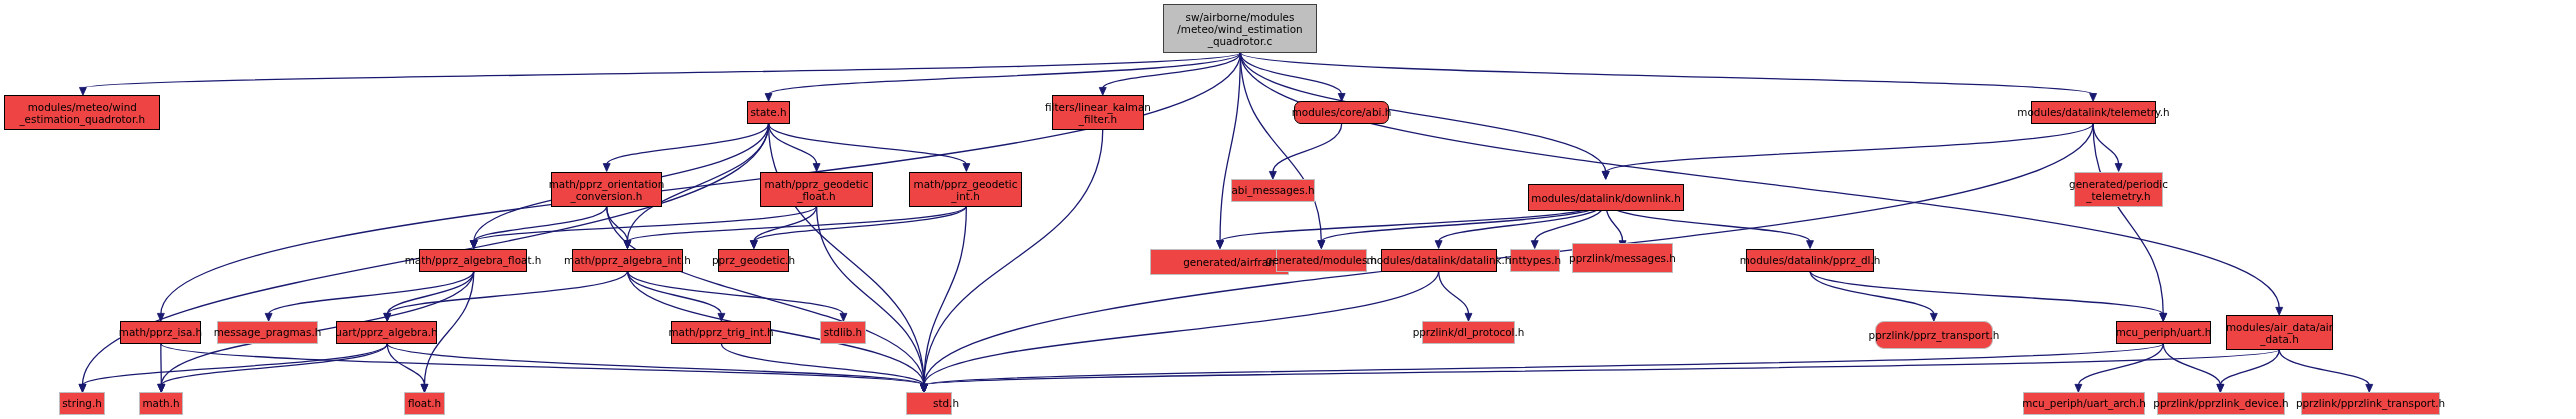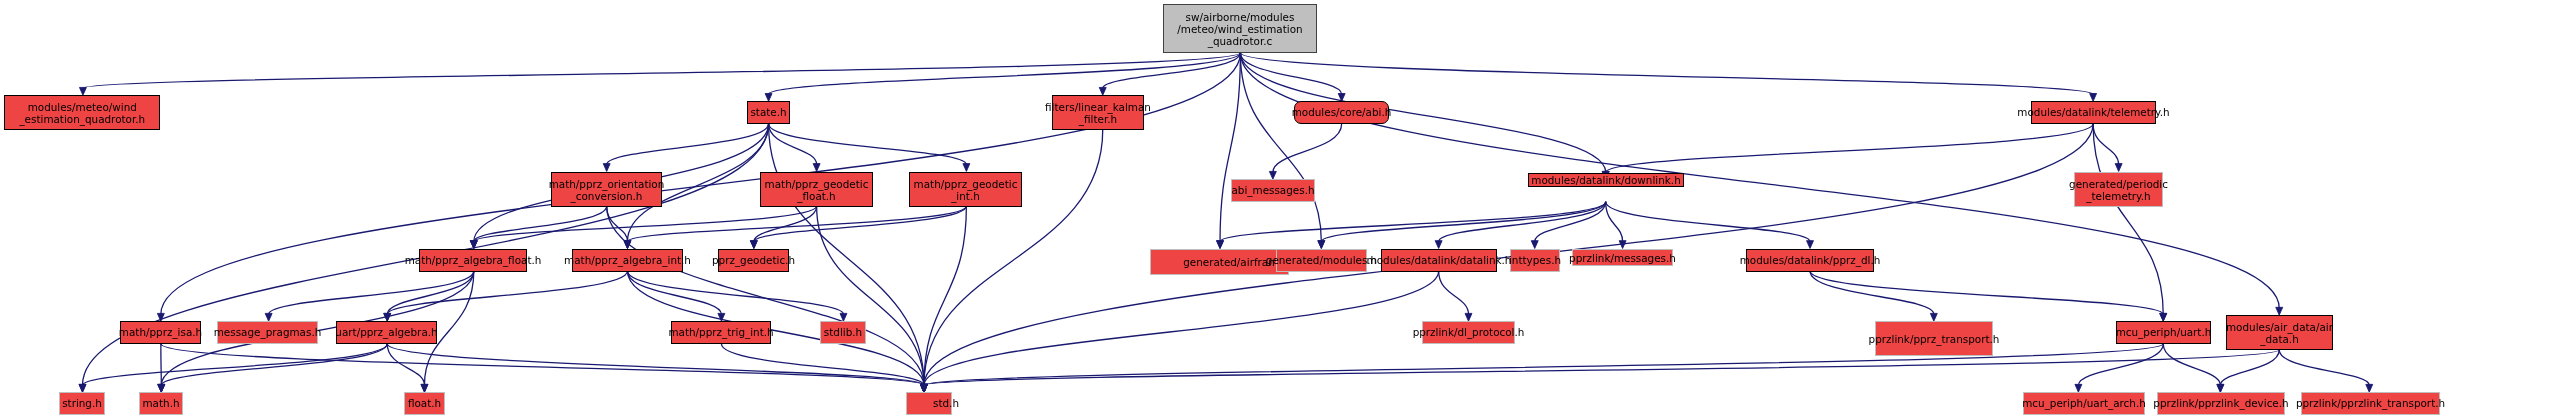--- a/index.html
+++ b/index.html
@@ -156,39 +156,39 @@
 _filter.h</div>
     <div class="node" style="left: 1294px; top: 101px; width: 95px; height: 22.5px; border-radius: 7px;">modules/core/abi.h</div>
     <div class="node" style="left: 2031px; top: 101px; width: 125px; height: 22.5px;">modules/datalink/telemetry.h</div>
     <div class="node" style="left: 551px; top: 172px; width: 111px; height: 35px;">math/pprz_orientation
 _conversion.h</div>
     <div class="node" style="left: 760px; top: 172px; width: 113px; height: 35px;">math/pprz_geodetic
 _float.h</div>
     <div class="node" style="left: 909px; top: 172px; width: 113px; height: 35px;">math/pprz_geodetic
 _int.h</div>
     <div class="node ext" style="left: 1231px; top: 179px; width: 84px; height: 22.5px;">abi_messages.h</div>
-    <div class="node" style="left: 1528px; top: 173px; width: 156px; height: 14px;">modules/datalink/downlink.h</div>
+    <div class="node" style="left: 1528px; top: 184px; width: 156px; height: 27px;">modules/datalink/downlink.h</div>
     <div class="node ext" style="left: 2074px; top: 172px; width: 89px; height: 35px;">generated/periodic
 _telemetry.h</div>
     <div class="node" style="left: 419px; top: 249px; width: 108px; height: 22.5px;">math/pprz_algebra_float.h</div>
     <div class="node" style="left: 572px; top: 249px; width: 111px; height: 22.5px;">math/pprz_algebra_int.h</div>
     <div class="node" style="left: 718px; top: 249px; width: 71px; height: 22.5px;">pprz_geodetic.h</div>
     <div class="node ext" style="left: 1150px; top: 249px; width: 139px; height: 26px; padding-left: 44px;">generated/airframe.h</div>
     <div class="node ext" style="left: 1276px; top: 249px; width: 91px; height: 22.5px;">generated/modules.h</div>
     <div class="node" style="left: 1381px; top: 249px; width: 116px; height: 22.5px;">modules/datalink/datalink.h</div>
     <div class="node ext" style="left: 1510px; top: 249px; width: 50px; height: 22.5px;">inttypes.h</div>
-    <div class="node ext" style="left: 1572px; top: 249px; width: 101px; height: 17px;">pprzlink/messages.h</div>
+    <div class="node ext" style="left: 1572px; top: 243px; width: 101px; height: 30px;">pprzlink/messages.h</div>
     <div class="node" style="left: 1746px; top: 249px; width: 128px; height: 22.5px;">modules/datalink/pprz_dl.h</div>
     <div class="node" style="left: 120px; top: 321px; width: 81px; height: 22.5px;">math/pprz_isa.h</div>
     <div class="node ext" style="left: 217px; top: 321px; width: 101px; height: 22.5px;">message_pragmas.h</div>
     <div class="node" style="left: 336px; top: 321px; width: 101px; height: 22.5px;">uart/pprz_algebra.h</div>
     <div class="node" style="left: 671px; top: 321px; width: 100px; height: 22.5px;">math/pprz_trig_int.h</div>
     <div class="node ext" style="left: 820px; top: 321px; width: 46px; height: 22.5px;">stdlib.h</div>
     <div class="node ext" style="left: 1422px; top: 321px; width: 93px; height: 22.5px;">pprzlink/dl_protocol.h</div>
-    <div class="node ext" style="left: 1875px; top: 321px; width: 118px; height: 35px;">pprzlink/pprz_transport.h</div>
+    <div class="node ext" style="left: 1875px; top: 321px; width: 118px; height: 28px; border-radius: 9px;">pprzlink/pprz_transport.h</div>
     <div class="node" style="left: 2116px; top: 321px; width: 95px; height: 22.5px;">mcu_periph/uart.h</div>
     <div class="node" style="left: 2226px; top: 315px; width: 107px; height: 35px;">modules/air_data/air
 _data.h</div>
     <div class="node ext" style="left: 59px; top: 392px; width: 46px; height: 22.5px;">string.h</div>
     <div class="node ext" style="left: 139px; top: 392px; width: 44px; height: 22.5px;">math.h</div>
     <div class="node ext" style="left: 404px; top: 392px; width: 41px; height: 22.5px;">float.h</div>
     <div class="node ext" style="left: 906px; top: 392px; width: 36px; height: 22.5px; padding-left: 39px;">std.h</div>
     <div class="node ext" style="left: 2023px; top: 392px; width: 122px; height: 22.5px;">mcu_periph/uart_arch.h</div>
     <div class="node ext" style="left: 2157px; top: 392px; width: 128px; height: 22.5px;">pprzlink/pprzlink_device.h</div>
     <div class="node ext" style="left: 2301px; top: 392px; width: 139px; height: 22.5px;">pprzlink/pprzlink_transport.h</div>

